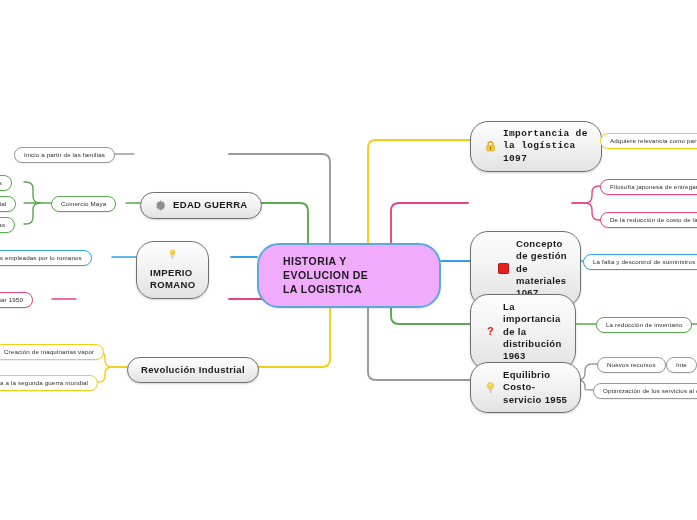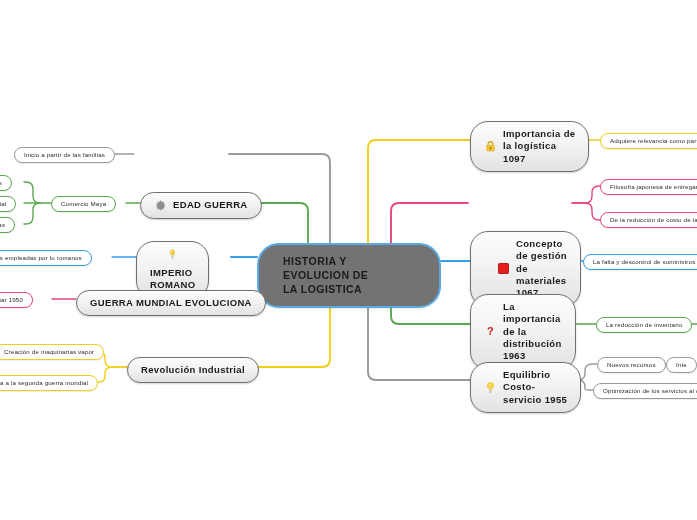--- a/index.html
+++ b/index.html
@@ -29,21 +29,21 @@
     display: flex;
     align-items: center;
     gap: 6px;
     border-radius: 999px;
     white-space: pre-line;
     z-index: 5;
   }
 
   
   .root {
-    background: #737373;
+    background: #f0abfc;
     border: 2px solid #5aa9e0;
     border-radius: 22px;
     padding: 9px 24px;
     font-size: 10.5px;
     font-weight: bold;
     color: #1a1a1a;
     letter-spacing: .45px;
     line-height: 1.35;
     box-shadow: 0 1px 2px rgba(0,0,0,.10);
   }
@@ -197,38 +197,35 @@
         <rect x="10.4" y="17.2" width="3.2" height="2.4" rx="1" fill="#b5b5b5"></rect>
       </svg>
     </span>
     <span class="lbl">IMPERIO
 ROMANO</span>
   </div>
   <div class="node leaf c-blue" style="left:-38px; top:250px;">
     <span class="lbl">as navales empleadas por lo romanos</span>
   </div>
 
-  <div class="node lvl1" style="left:76px; top:290px;">
-    <span class="lbl">GUERRA MUNDIAL EVOLUCIONA</span>
-  </div>
   <div class="node leaf c-pink" style="left:-32px; top:292px;">
     <span class="lbl">era militar 1950</span>
   </div>
 
   <div class="node lvl1" style="left:127px; top:357px;">
     <span class="lbl">Revolución Industrial</span>
   </div>
   <div class="node leaf c-yellow" style="left:-6px; top:344px;">
     <span class="lbl">Creación de maquinarias vapor</span>
   </div>
   <div class="node leaf c-yellow" style="left:-14px; top:375px;">
     <span class="lbl">rta a la segunda guerra mundial</span>
   </div>
 
-  <div class="node lvl1 tall" style="left:470px; top:121px;">
+  <div class="node lvl1 tall" style="left:470px; top:121px;font-family:Liberation Mono, monospace;">
     <span class="ico">
       <svg width="13" height="13" viewBox="0 0 24 24">
         <path d="M7.6 10V7.6a4.4 4.4 0 0 1 8.8 0V10" fill="none" stroke="#e0a91e" stroke-width="2.4"></path>
         <rect x="4.8" y="9.6" width="14.4" height="10.6" rx="2" fill="#f5c836" stroke="#d99f12" stroke-width="1"></rect>
         <circle cx="12" cy="14.4" r="1.7" fill="#8a6a08"></circle>
         <rect x="11.2" y="14.6" width="1.6" height="3.4" rx=".7" fill="#8a6a08"></rect>
       </svg>
     </span>
     <span class="lbl">Importancia de
 la logística

